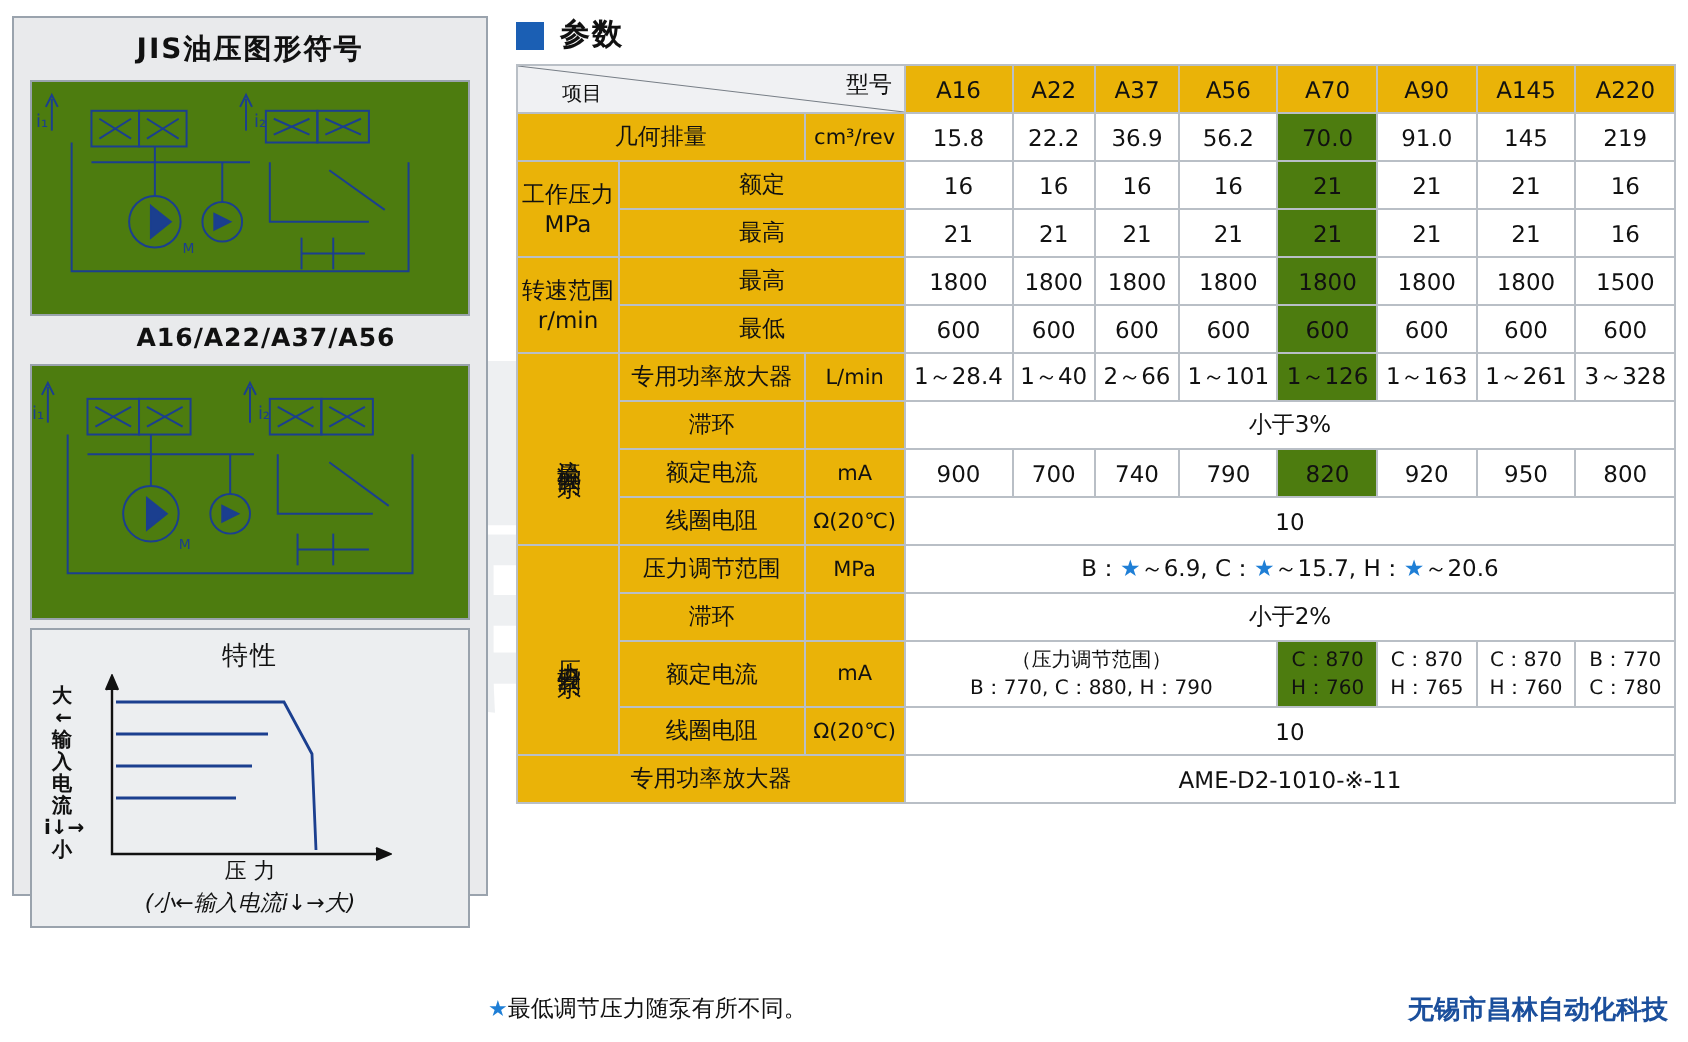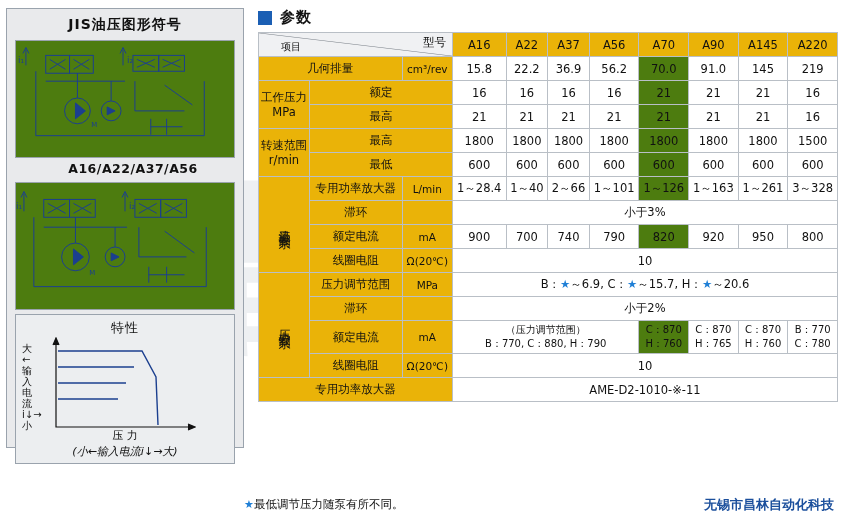--- a/index.html
+++ b/index.html
@@ -47,21 +47,21 @@
   .char-box{
     margin:4px 8px 0 8px;border:1px solid #9aa3ad;background:#eceef0;
     height:150px;position:relative;box-sizing:border-box;
   }
   .char-title{
     text-align:center;font-weight:normal;font-size:13px;padding-top:4px;
     letter-spacing:1px;
   }
   .vlabel{
     position:absolute;left:6px;top:28px;width:14px;
-    font-size:10px;line-height:11px;text-align:left;color:#111;
+    font-size:10px;line-height:11px;text-align:right;color:#111;font-weight:bold;
   }
   .hlabel{
     position:absolute;left:0;right:0;bottom:20px;text-align:center;font-size:11px;
   }
   .hlabel2{
     position:absolute;left:0;right:0;bottom:4px;text-align:center;font-size:11px;font-style:italic;
   }
   .axis-big{position:absolute;left:30px;top:22px;width:150px;height:100px;}
 
   

